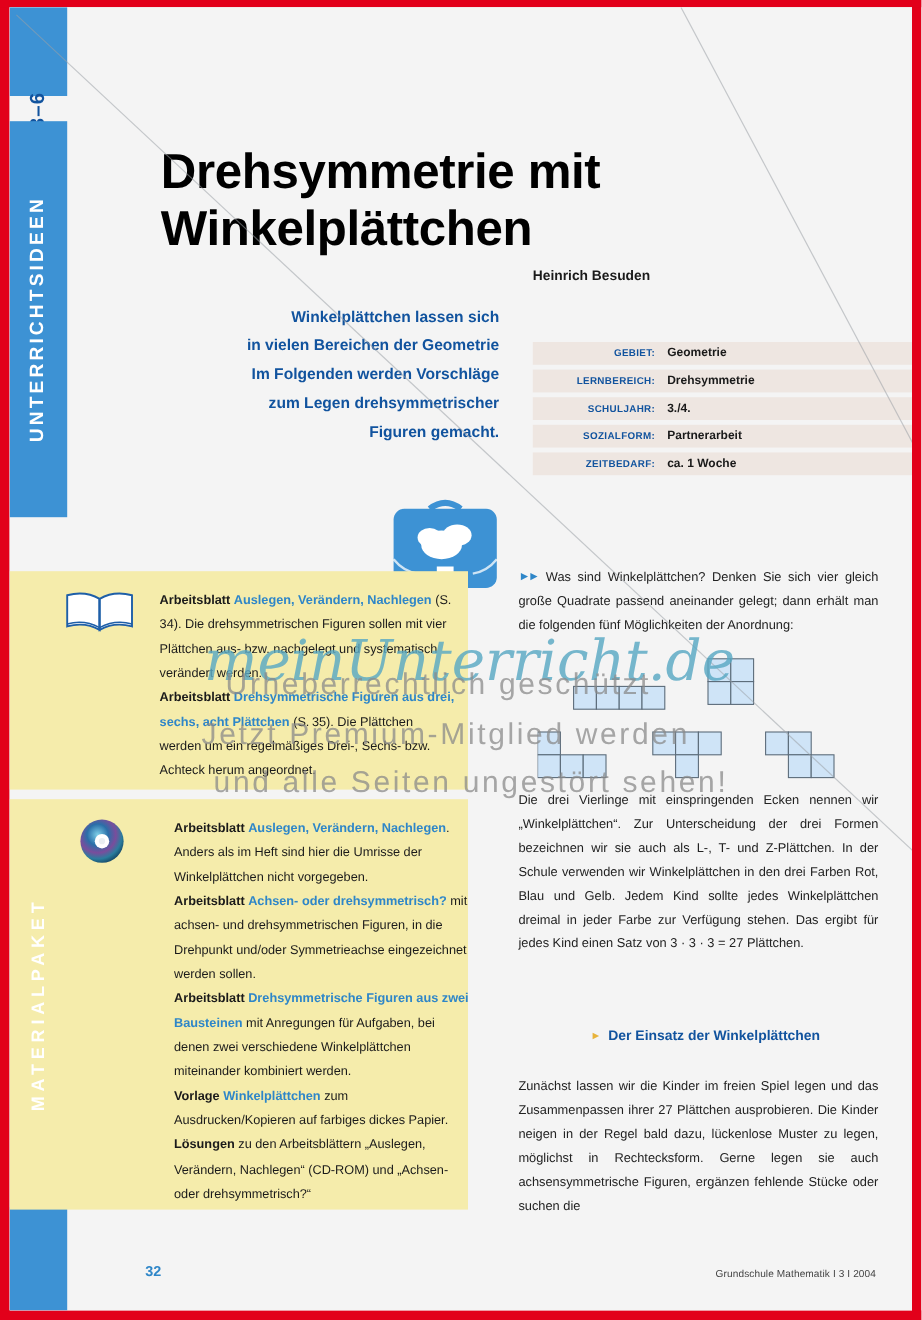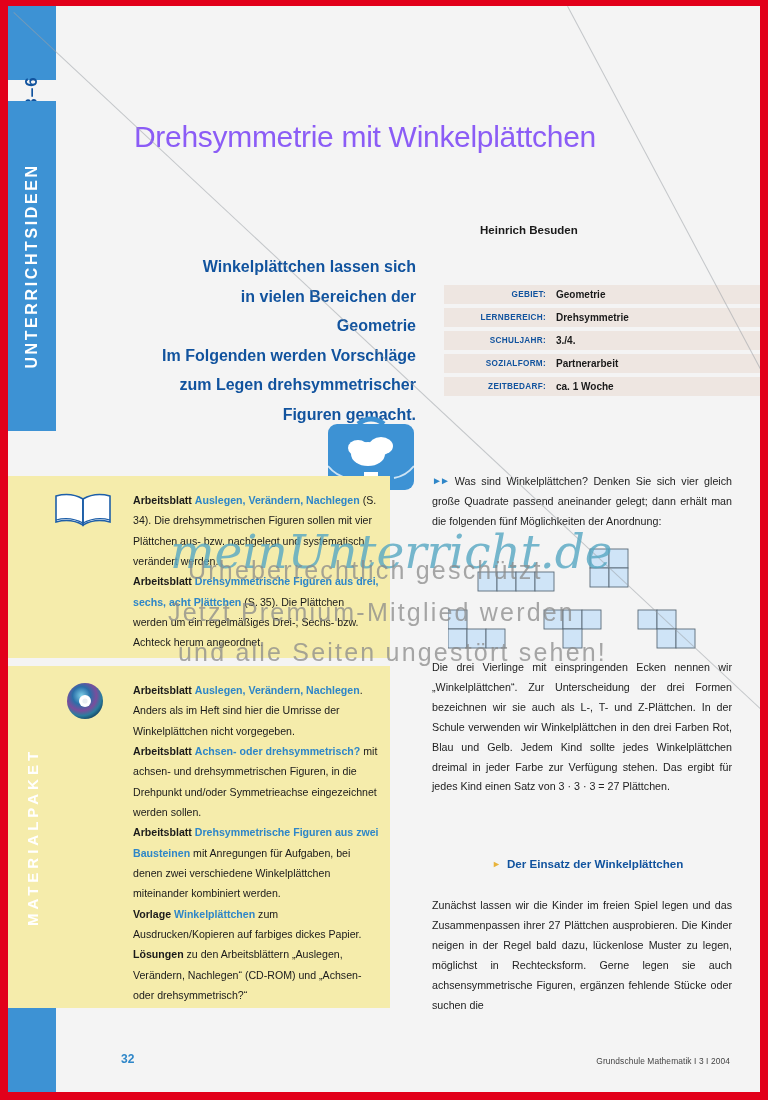--- a/index.html
+++ b/index.html
@@ -89,46 +89,45 @@
     font-size: 16px;
     font-weight: bold;
     letter-spacing: 2.6px;
   }
 
   
   .doc-title {
     position: absolute;
     left: 126px; top: 114px;
     width: 600px;
-    color: #8b5cf6;
-    font-size: 30px;
-    font-weight: normal;
+    color: #000000;
+    font-size: 41px;
+    font-weight: bold;
     letter-spacing: -0.3px;
   }
 
   
   .intro-blurb {
     position: absolute;
     left: 150px; top: 246px;
     width: 258px;
     text-align: right;
     color: #11539e;
-    font-size: 16px;
+    font-size: 13px;
     font-weight: bold;
     line-height: 1.85;
   }
 
   
   .author-name {
     position: absolute;
     left: 436px; top: 218px;
     color: #1a1a1a;
     font-size: 11.5px;
     font-weight: bold;
-    margin-left: 36px;
   }
 
   
   .meta-table {
     position: absolute;
     left: 436px; top: 255px;
     width: 322px;
     margin-top: 24px;
   }
   .meta-row {
@@ -189,21 +188,21 @@
 
   .mat-text {
     position: absolute;
     left: 125px;
     width: 246px;
     font-size: 10.6px;
     line-height: 1.92;
     color: #1a1a1a;
   }
   .mat-text-1 { top: 484px; }
-  .mat-text-2 { top: 674px; }
+  .mat-text-2 { top: 674px; margin-left: 12px; }
   .mat-text b { color: #1a1a1a; }
   .mat-text .hl { color: #2e86c8; font-weight: bold; }
 
   .book-icon { position: absolute; left: 44px; top: 484px; width: 62px; height: 40px; }
   .cd-icon   { position: absolute; left: 58px; top: 676px; width: 38px; height: 38px; }
 
   
   .col-right {
     position: absolute;
     left: 424px;

